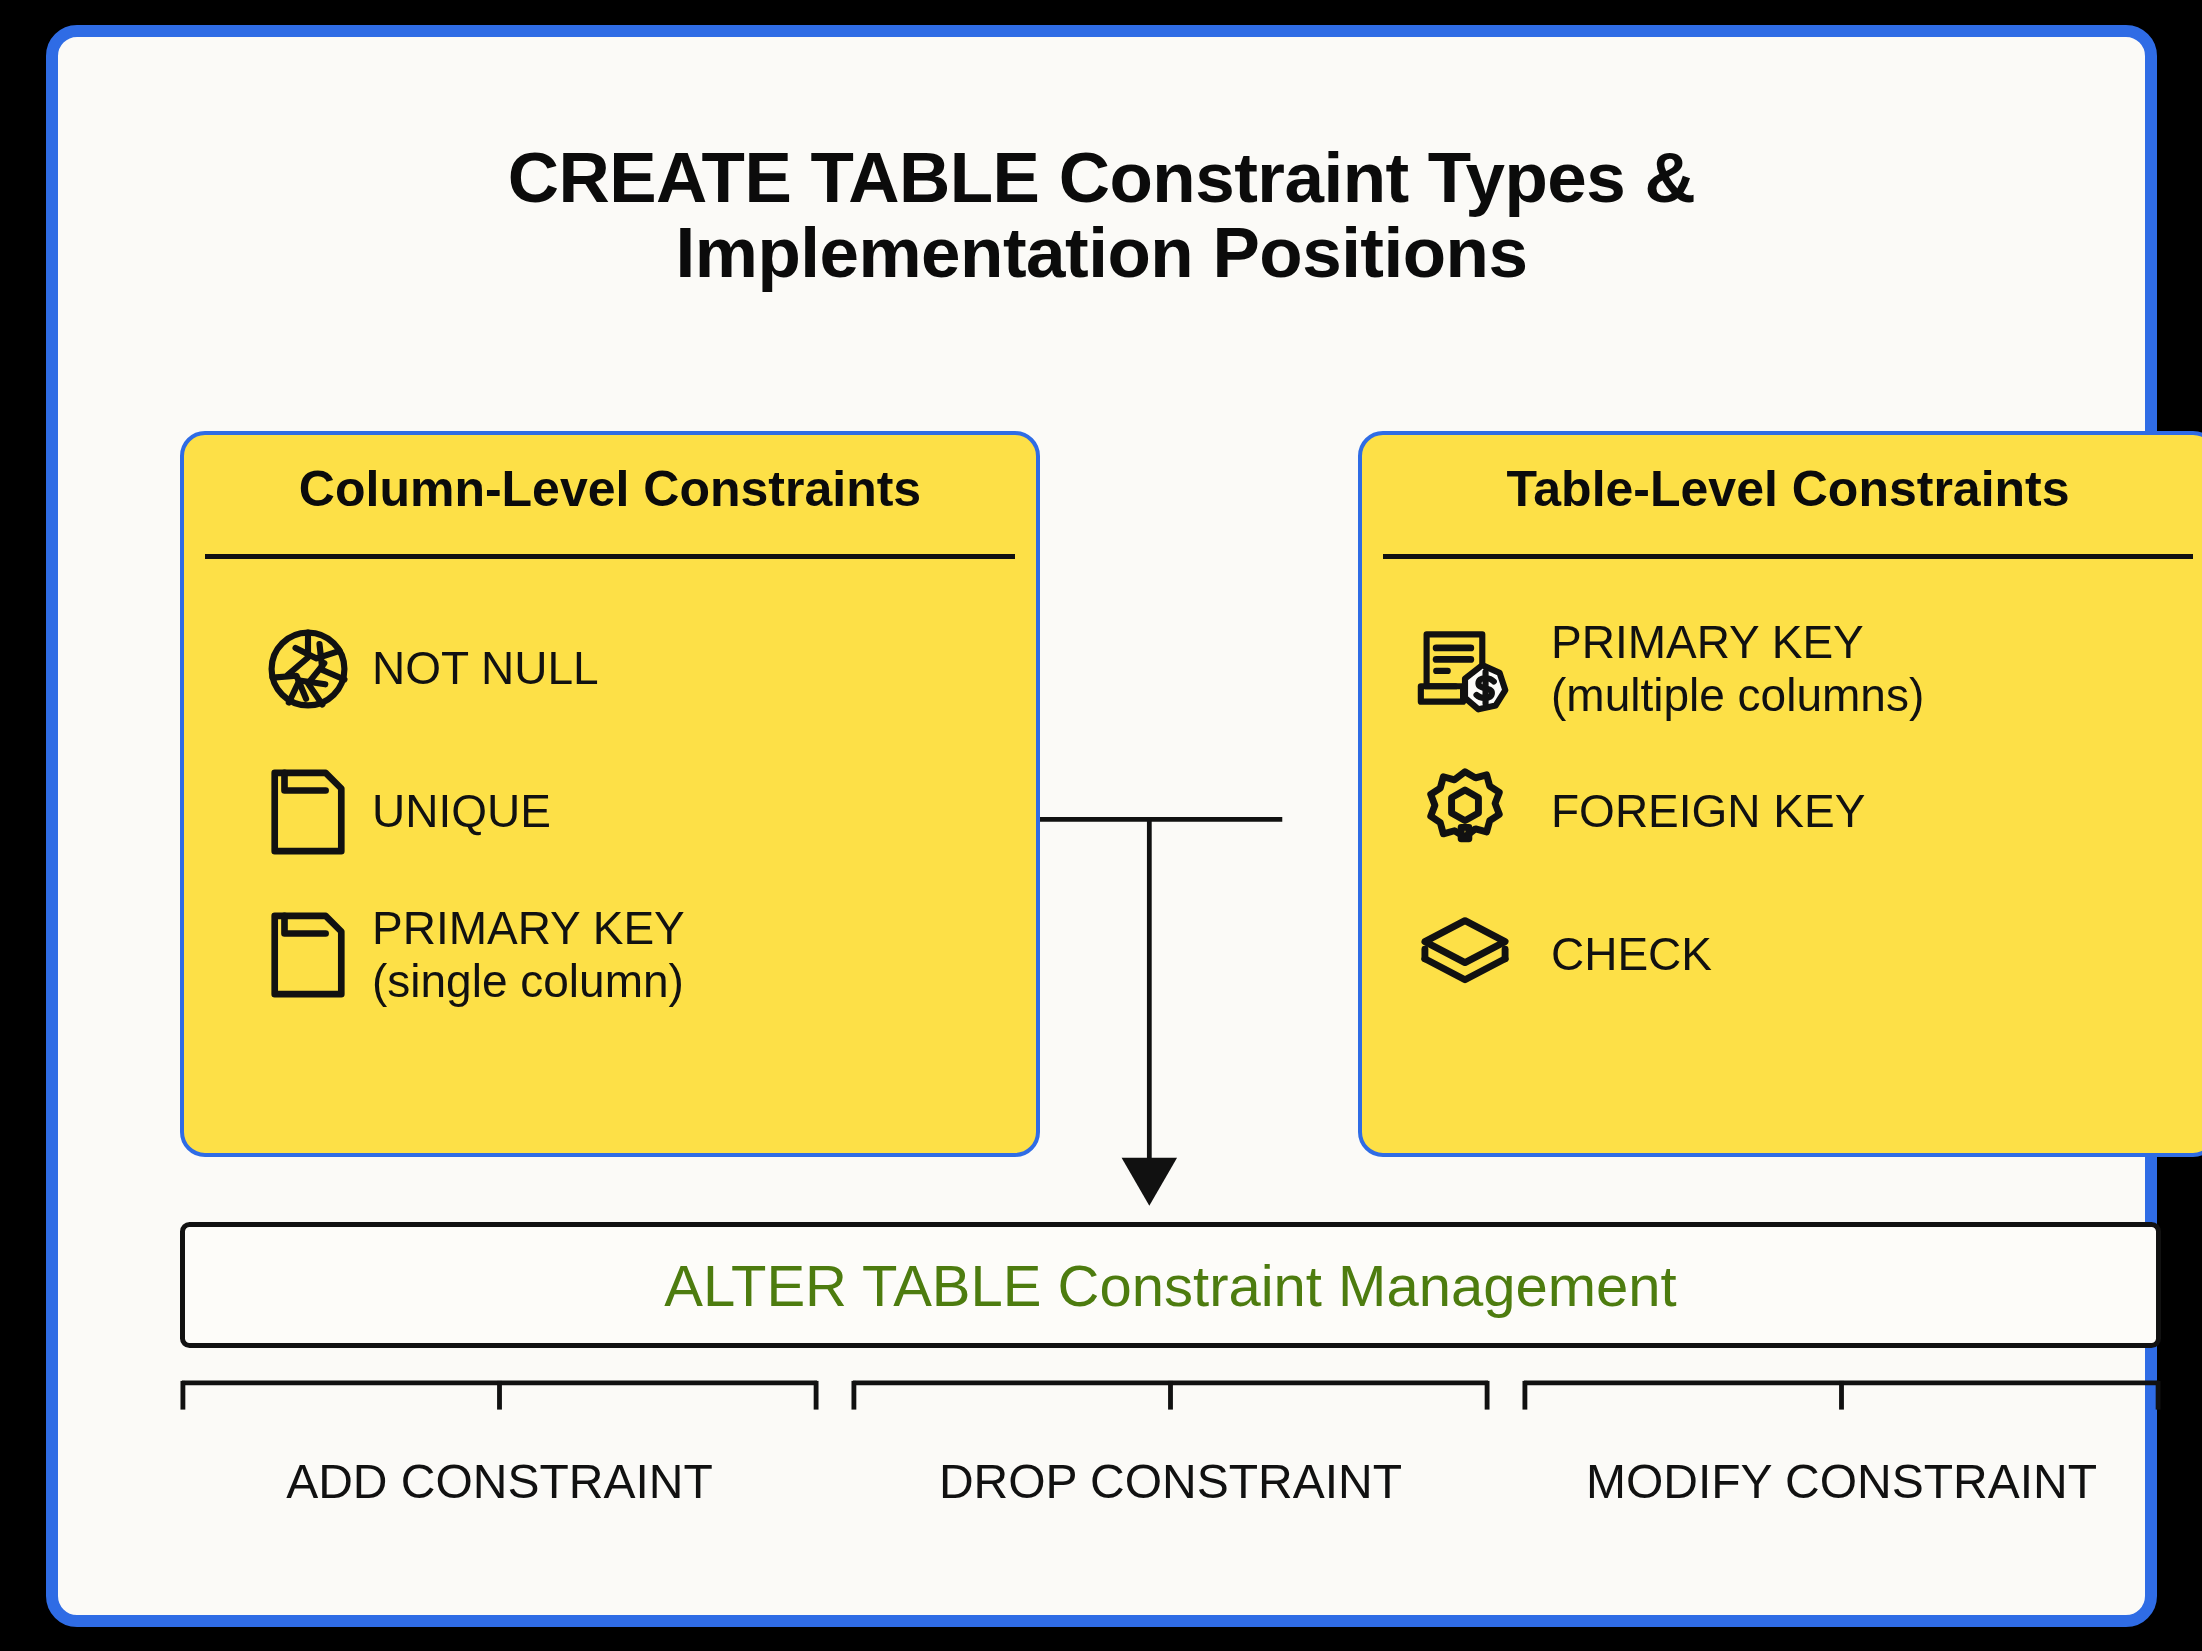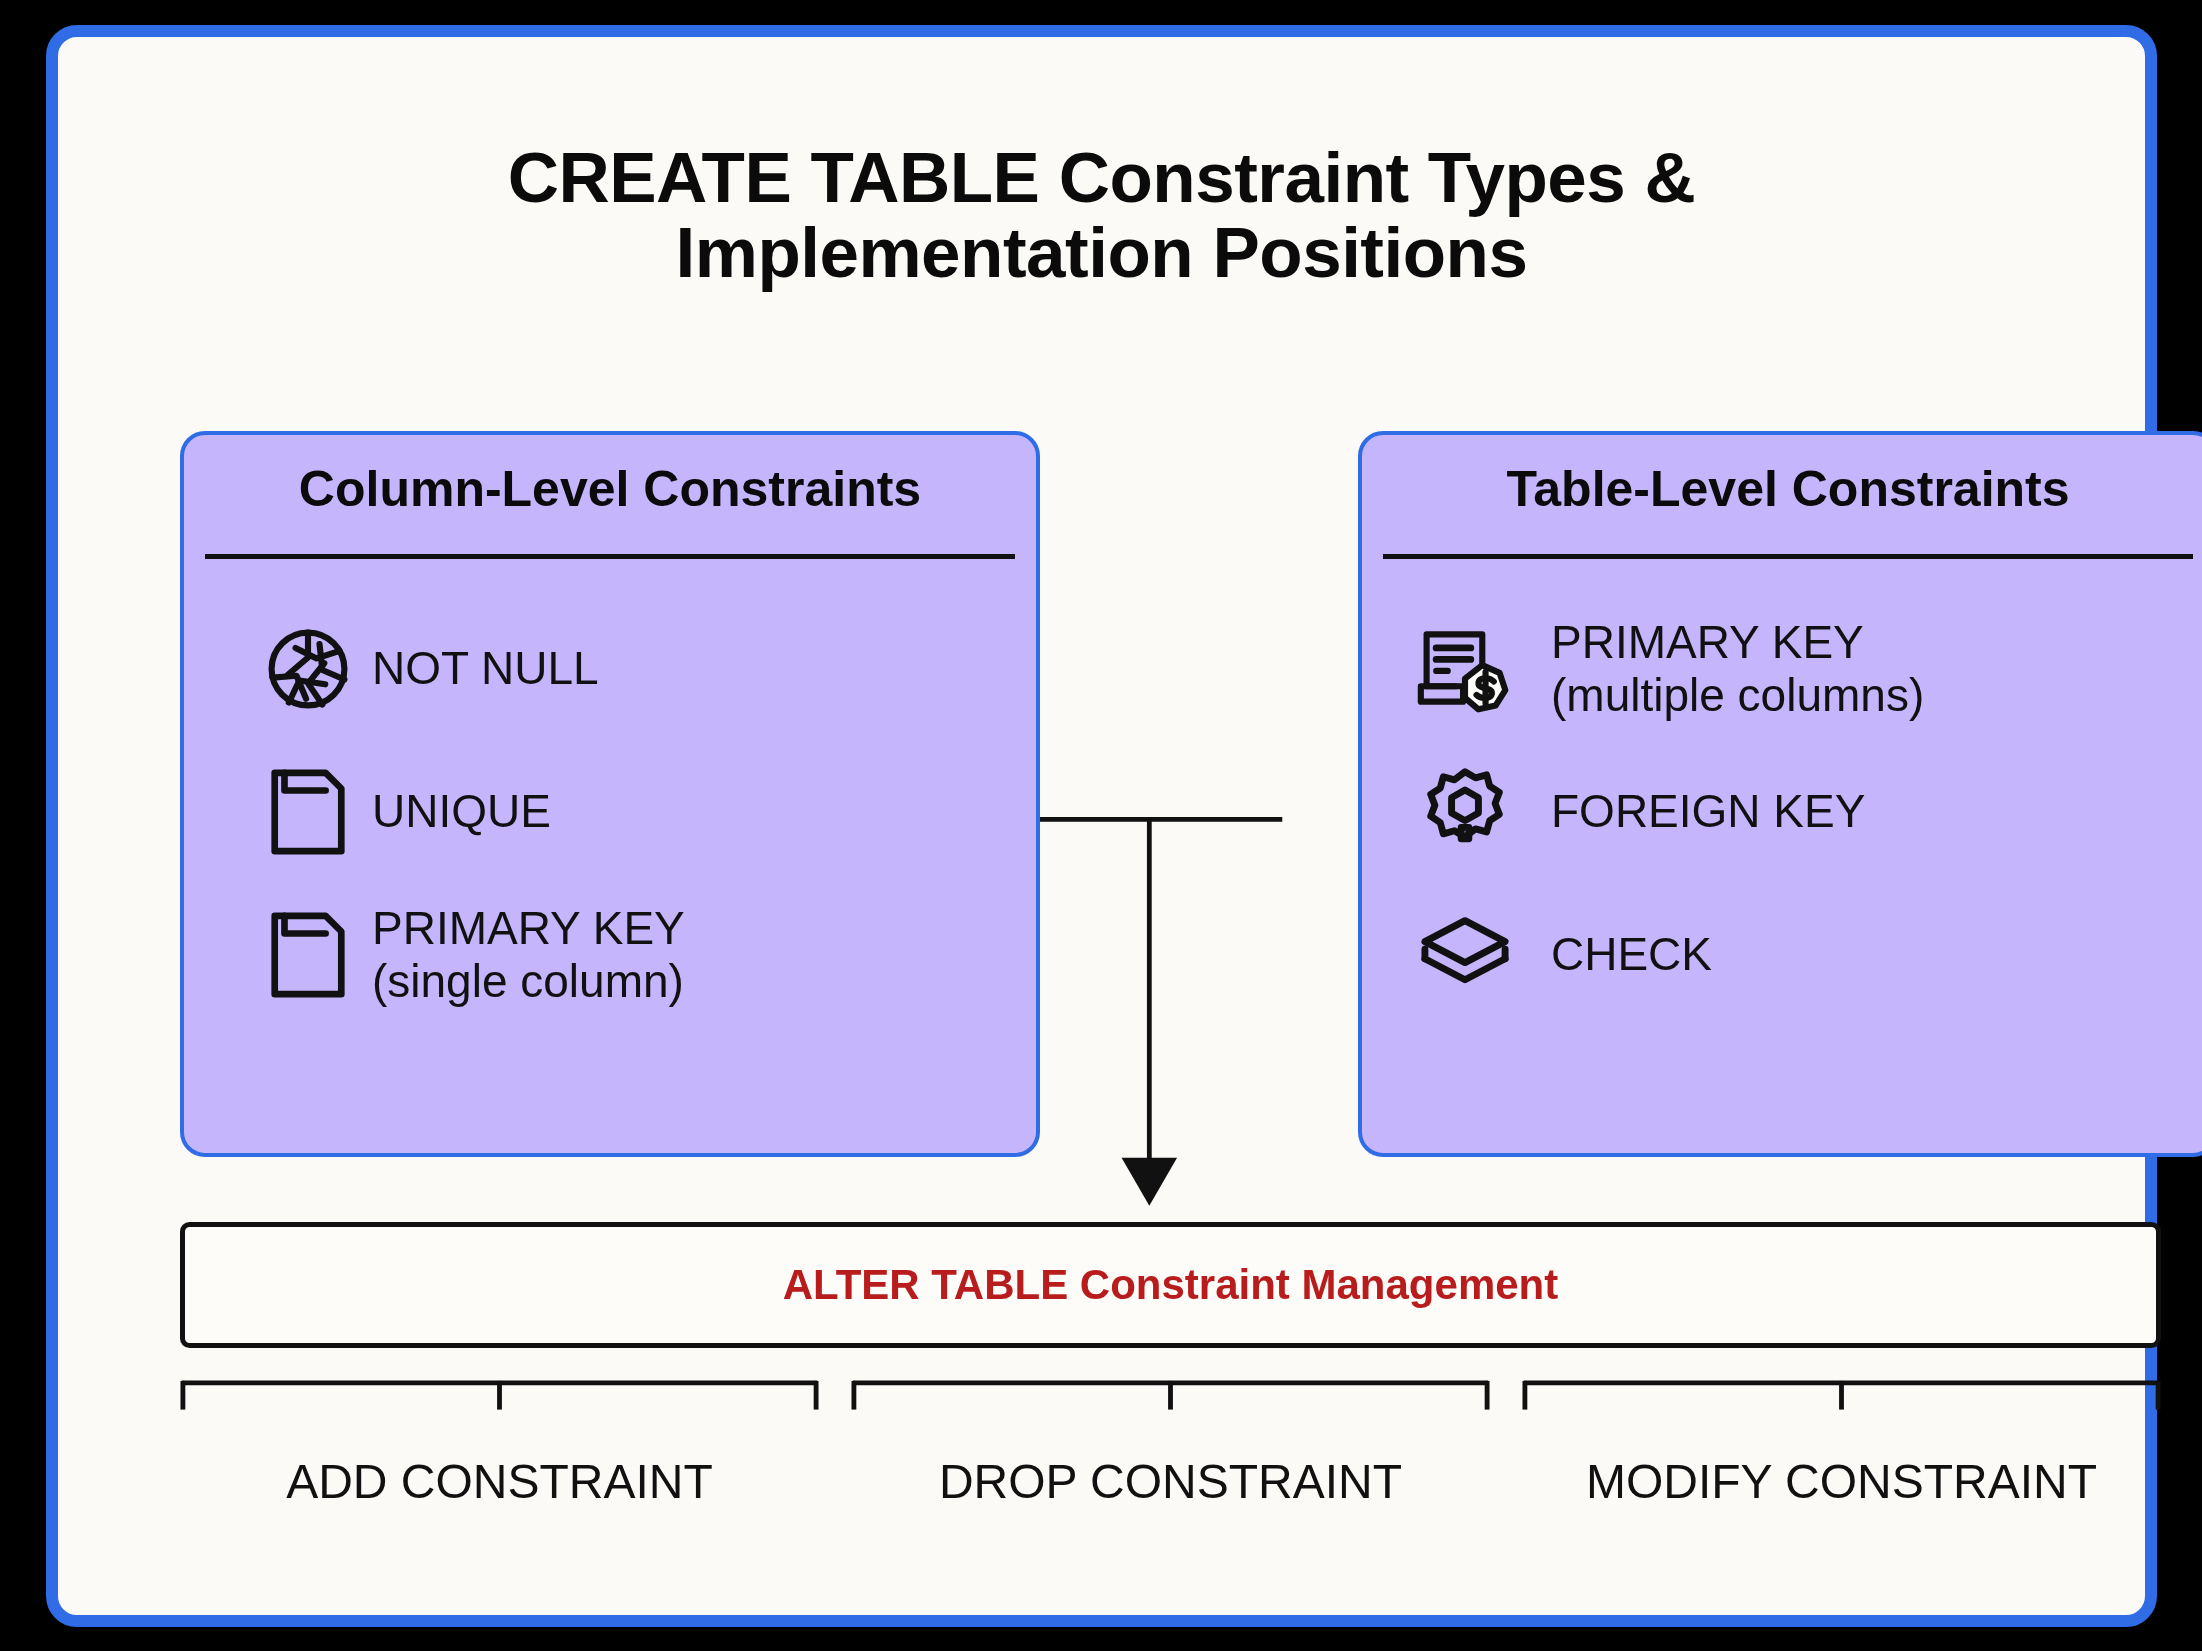--- a/index.html
+++ b/index.html
@@ -40,21 +40,21 @@
     color: #0b0b0b;
     letter-spacing: -0.5px;
     line-height: 1.06;
     white-space: nowrap;
   }
 
   
   .card {
     position: absolute;
     box-sizing: border-box;
-    background: #c4b5fd;
+    background: #fde047;
     border: 4.8px solid #2f6ce5;
     border-radius: 25px;
   }
   #card-left  { left: 122px;  top: 394px; width: 860px;  height: 726px; }
   #card-right { left: 1300px; top: 394px; width: 860px;  height: 726px; }
 
   .card-header {
     position: absolute;
     left: 0; right: 0;
     top: 25px;
@@ -127,23 +127,23 @@
     height: 126px;
     box-sizing: border-box;
     border: 5.7px solid #111111;
     border-radius: 9.6px;
     background: #fdfcf9;
     display: flex;
     align-items: center;
     justify-content: center;
   }
   #alter-bar .bar-text {
-    font-size: 42px;
-    font-weight: 700;
-    color: #b91c1c;
+    font-size: 58px;
+    font-weight: 400;
+    color: #4d7c0f;
     white-space: nowrap;
   }
 
   
   .ops-row {
     position: absolute;
     left: 122px;
     top: 1342px;
     width: 1981px;
     height: 220px;

